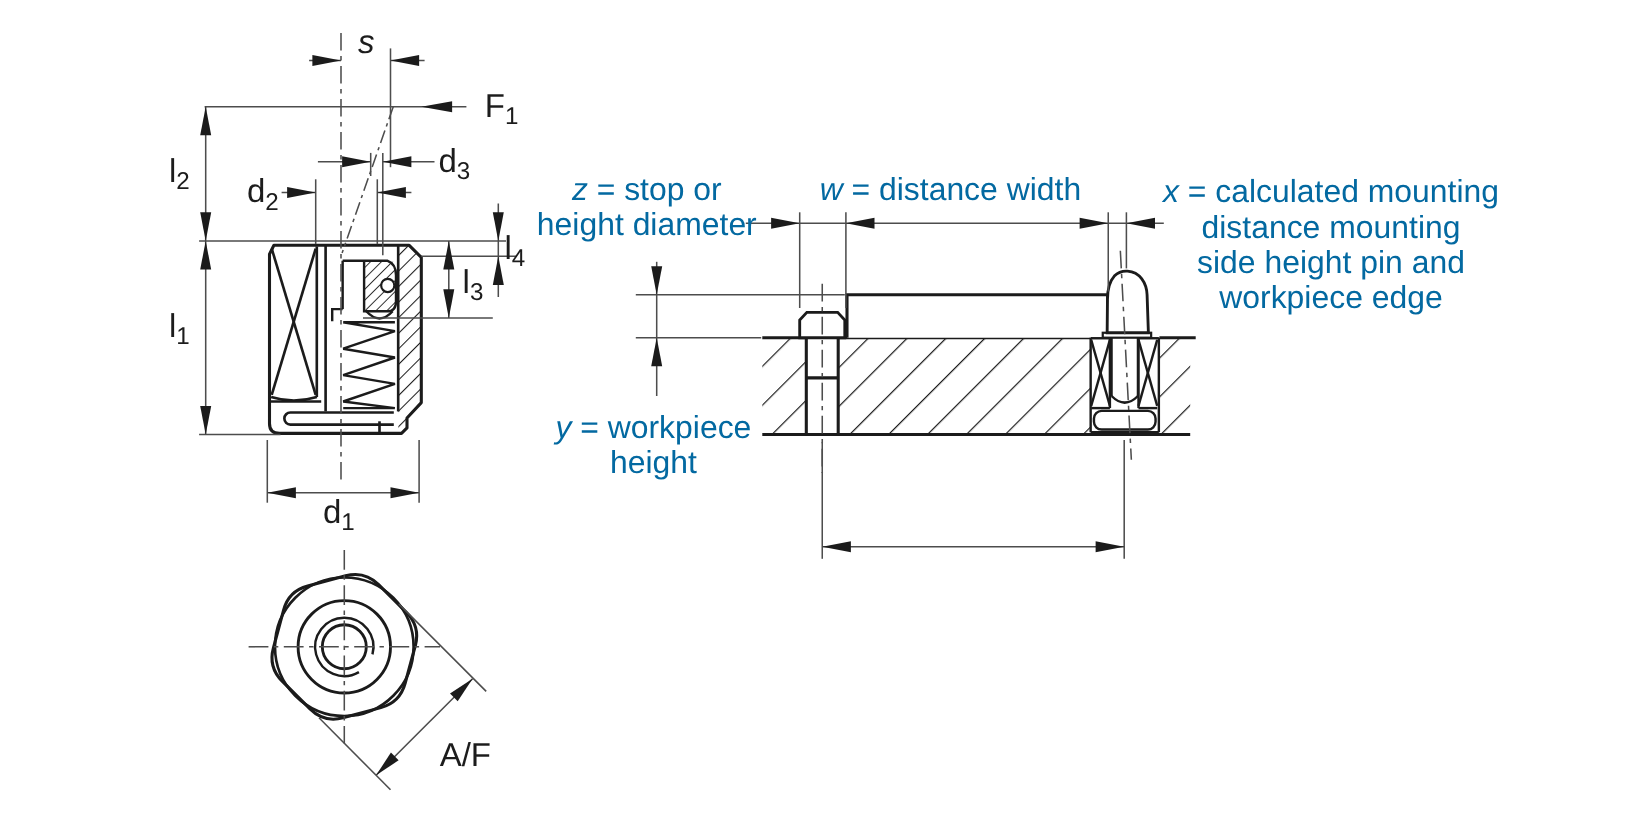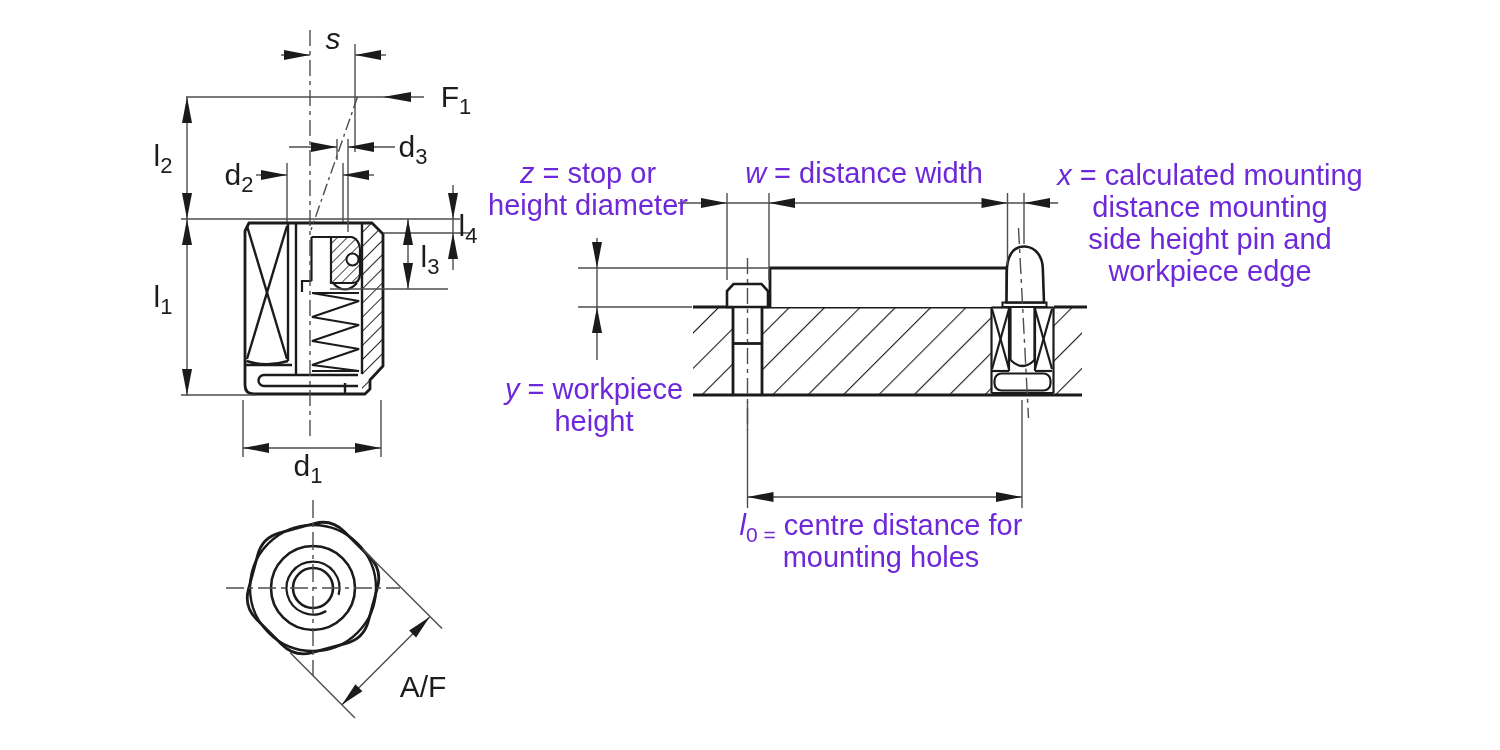--- a/index.html
+++ b/index.html
@@ -11,21 +11,21 @@
   .stage{position:absolute;inset:0;}
   svg{position:absolute;left:0;top:0;}
   .dim-label{
     position:absolute;transform:translate(-50%,-50%);
     font-size:30px;line-height:30px;white-space:nowrap;color:#1c1c1c;
   }
   .dim-label sub{font-size:22px;line-height:0;}
   .italic{font-style:italic;}
   .note{
     position:absolute;transform:translate(-50%,-50%);
-    font-size:29px;line-height:32px;text-align:center;white-space:nowrap;color:#6d28d9;
+    font-size:29px;line-height:32px;text-align:center;white-space:nowrap;color:#0369a1;
   }
   .note i{font-style:italic;}
   .note sub{font-size:21px;line-height:0;}
   .eq{margin-left:8px;}
 </style>
 </head>
 <body>
 
 <div class="stage">
 
@@ -276,18 +276,14 @@
   <div>distance mounting</div>
   <div>side height pin and</div>
   <div>workpiece edge</div>
 </div>
 
 <div class="note" style="left:594px;top:405px">
   <div><i>y</i><span class="eq">= workpiece</span></div>
   <div>height</div>
 </div>
 
-<div class="note" style="left:881px;top:541px">
-  <div><i>l</i><sub>0 =</sub><span class="eq">centre distance for</span></div>
-  <div>mounting holes</div>
-</div>
 
 </div>
 
 </body></html>

